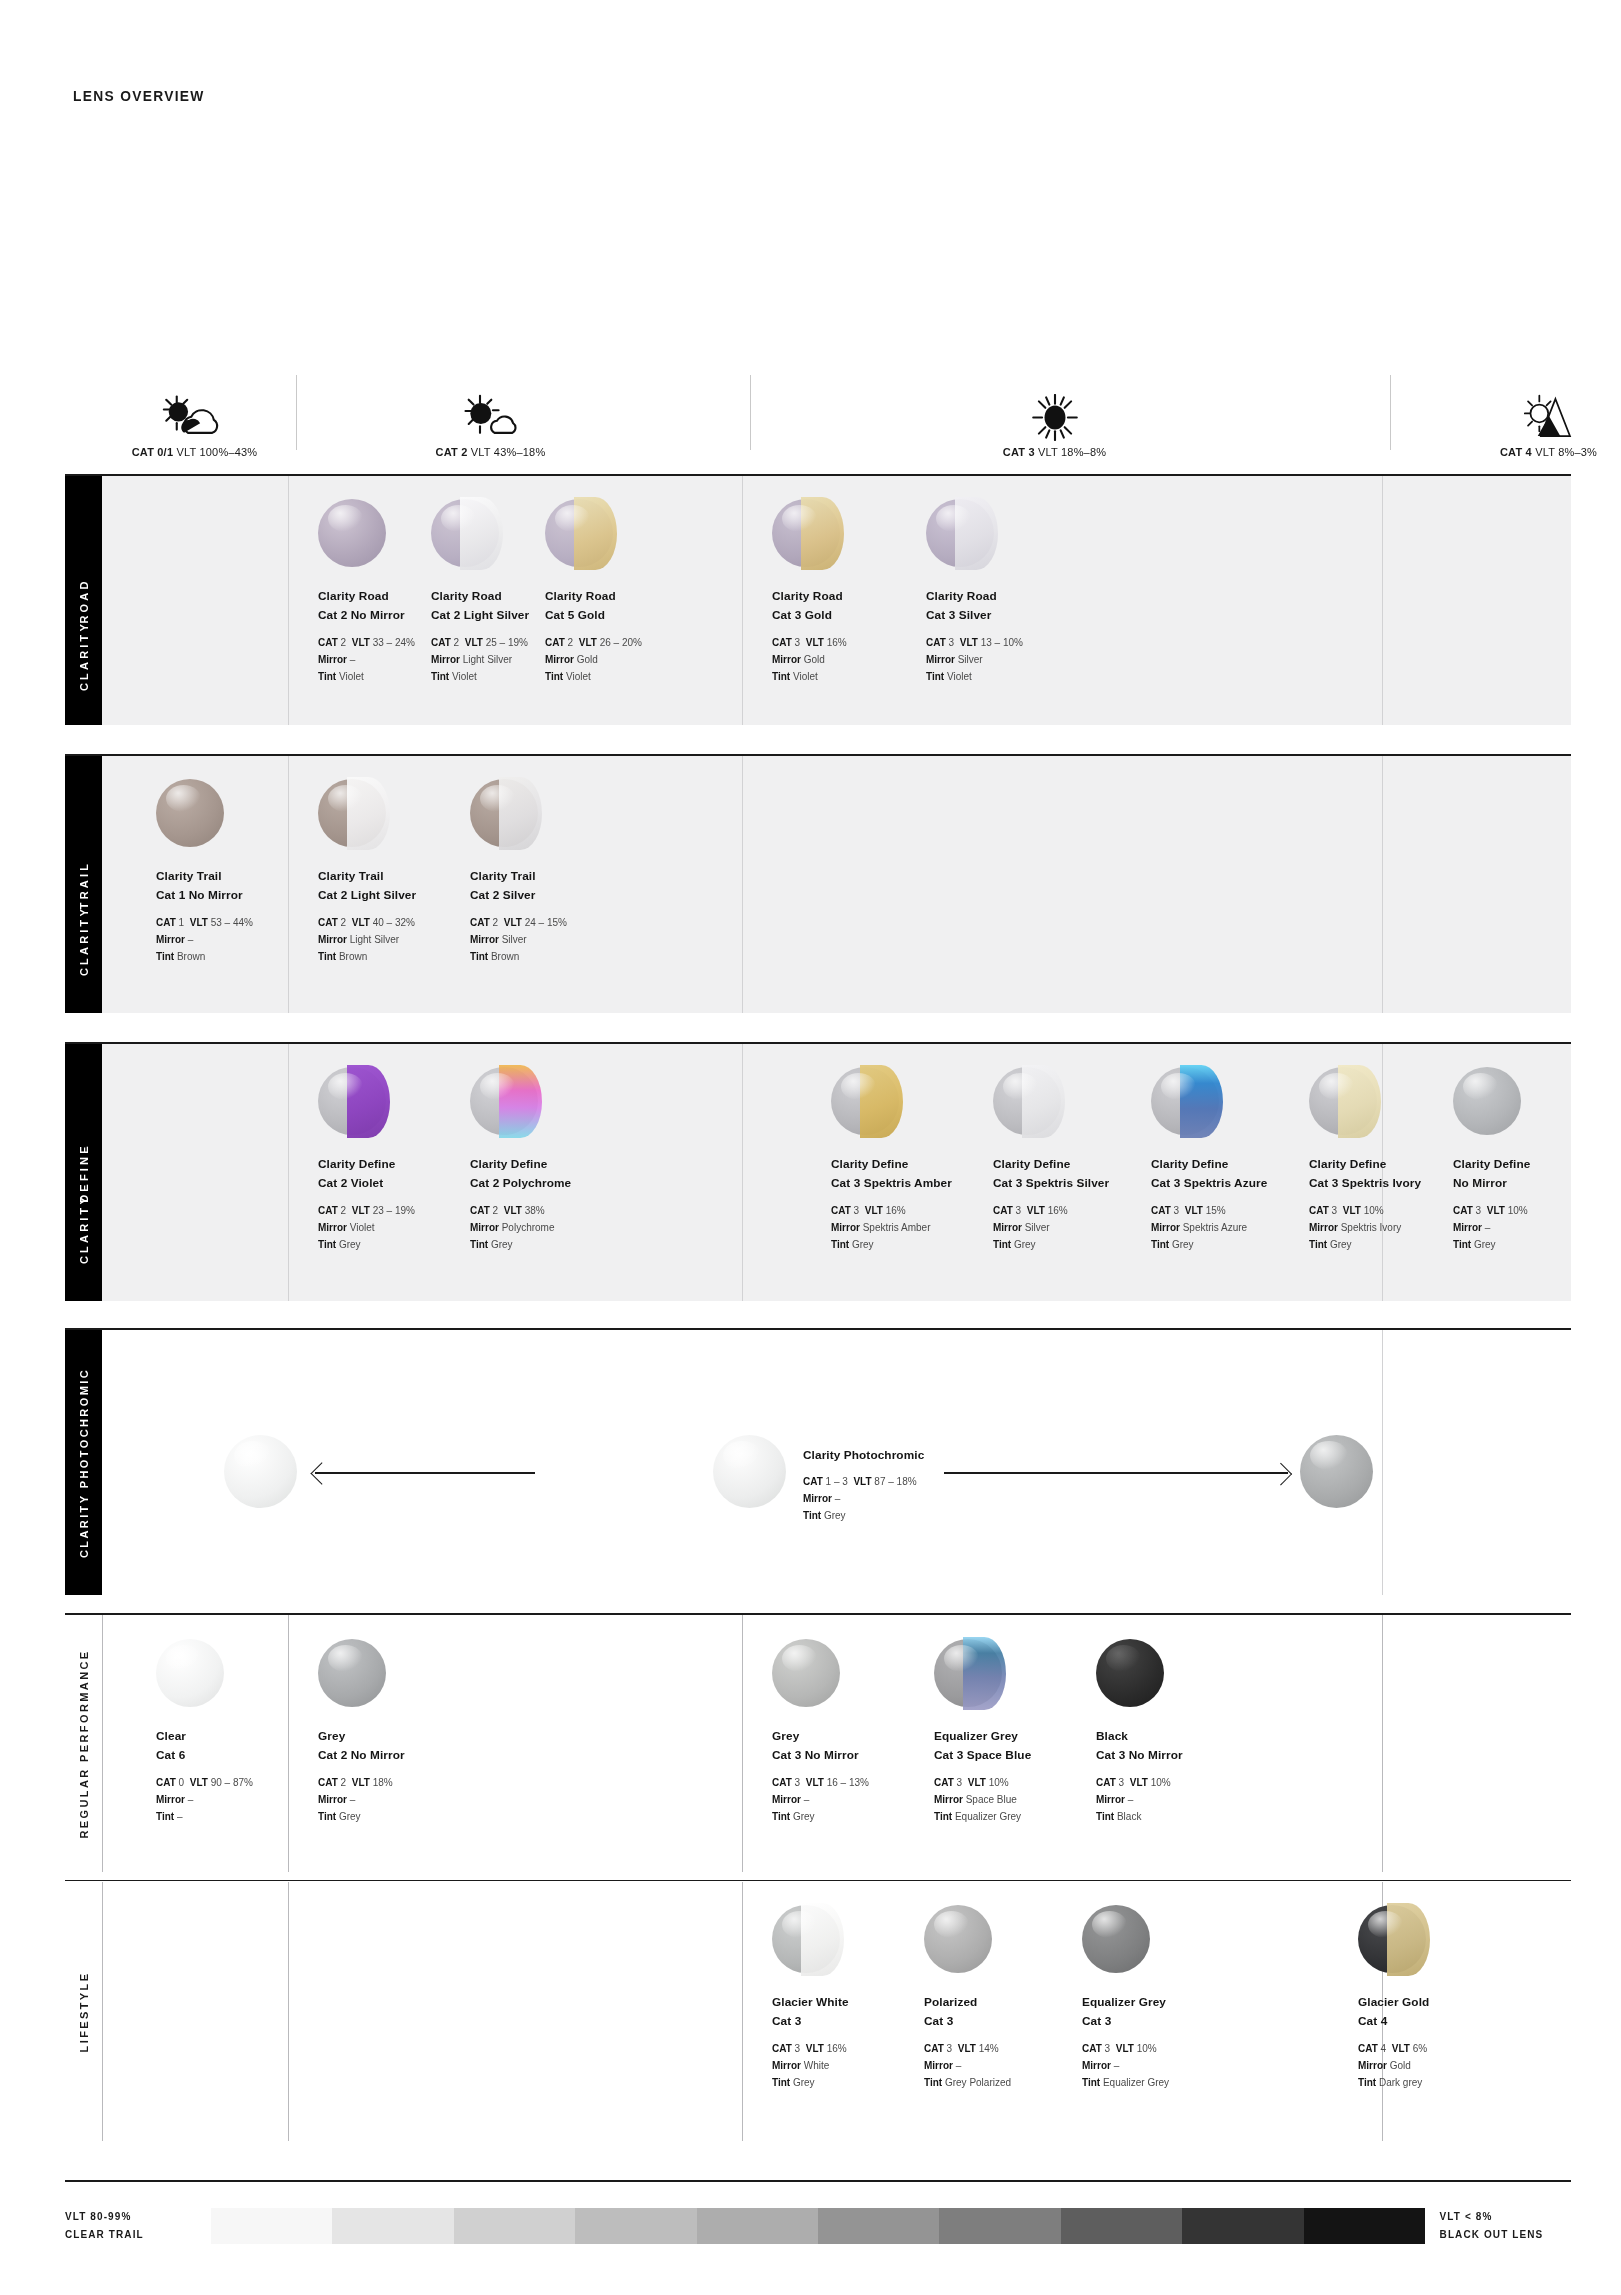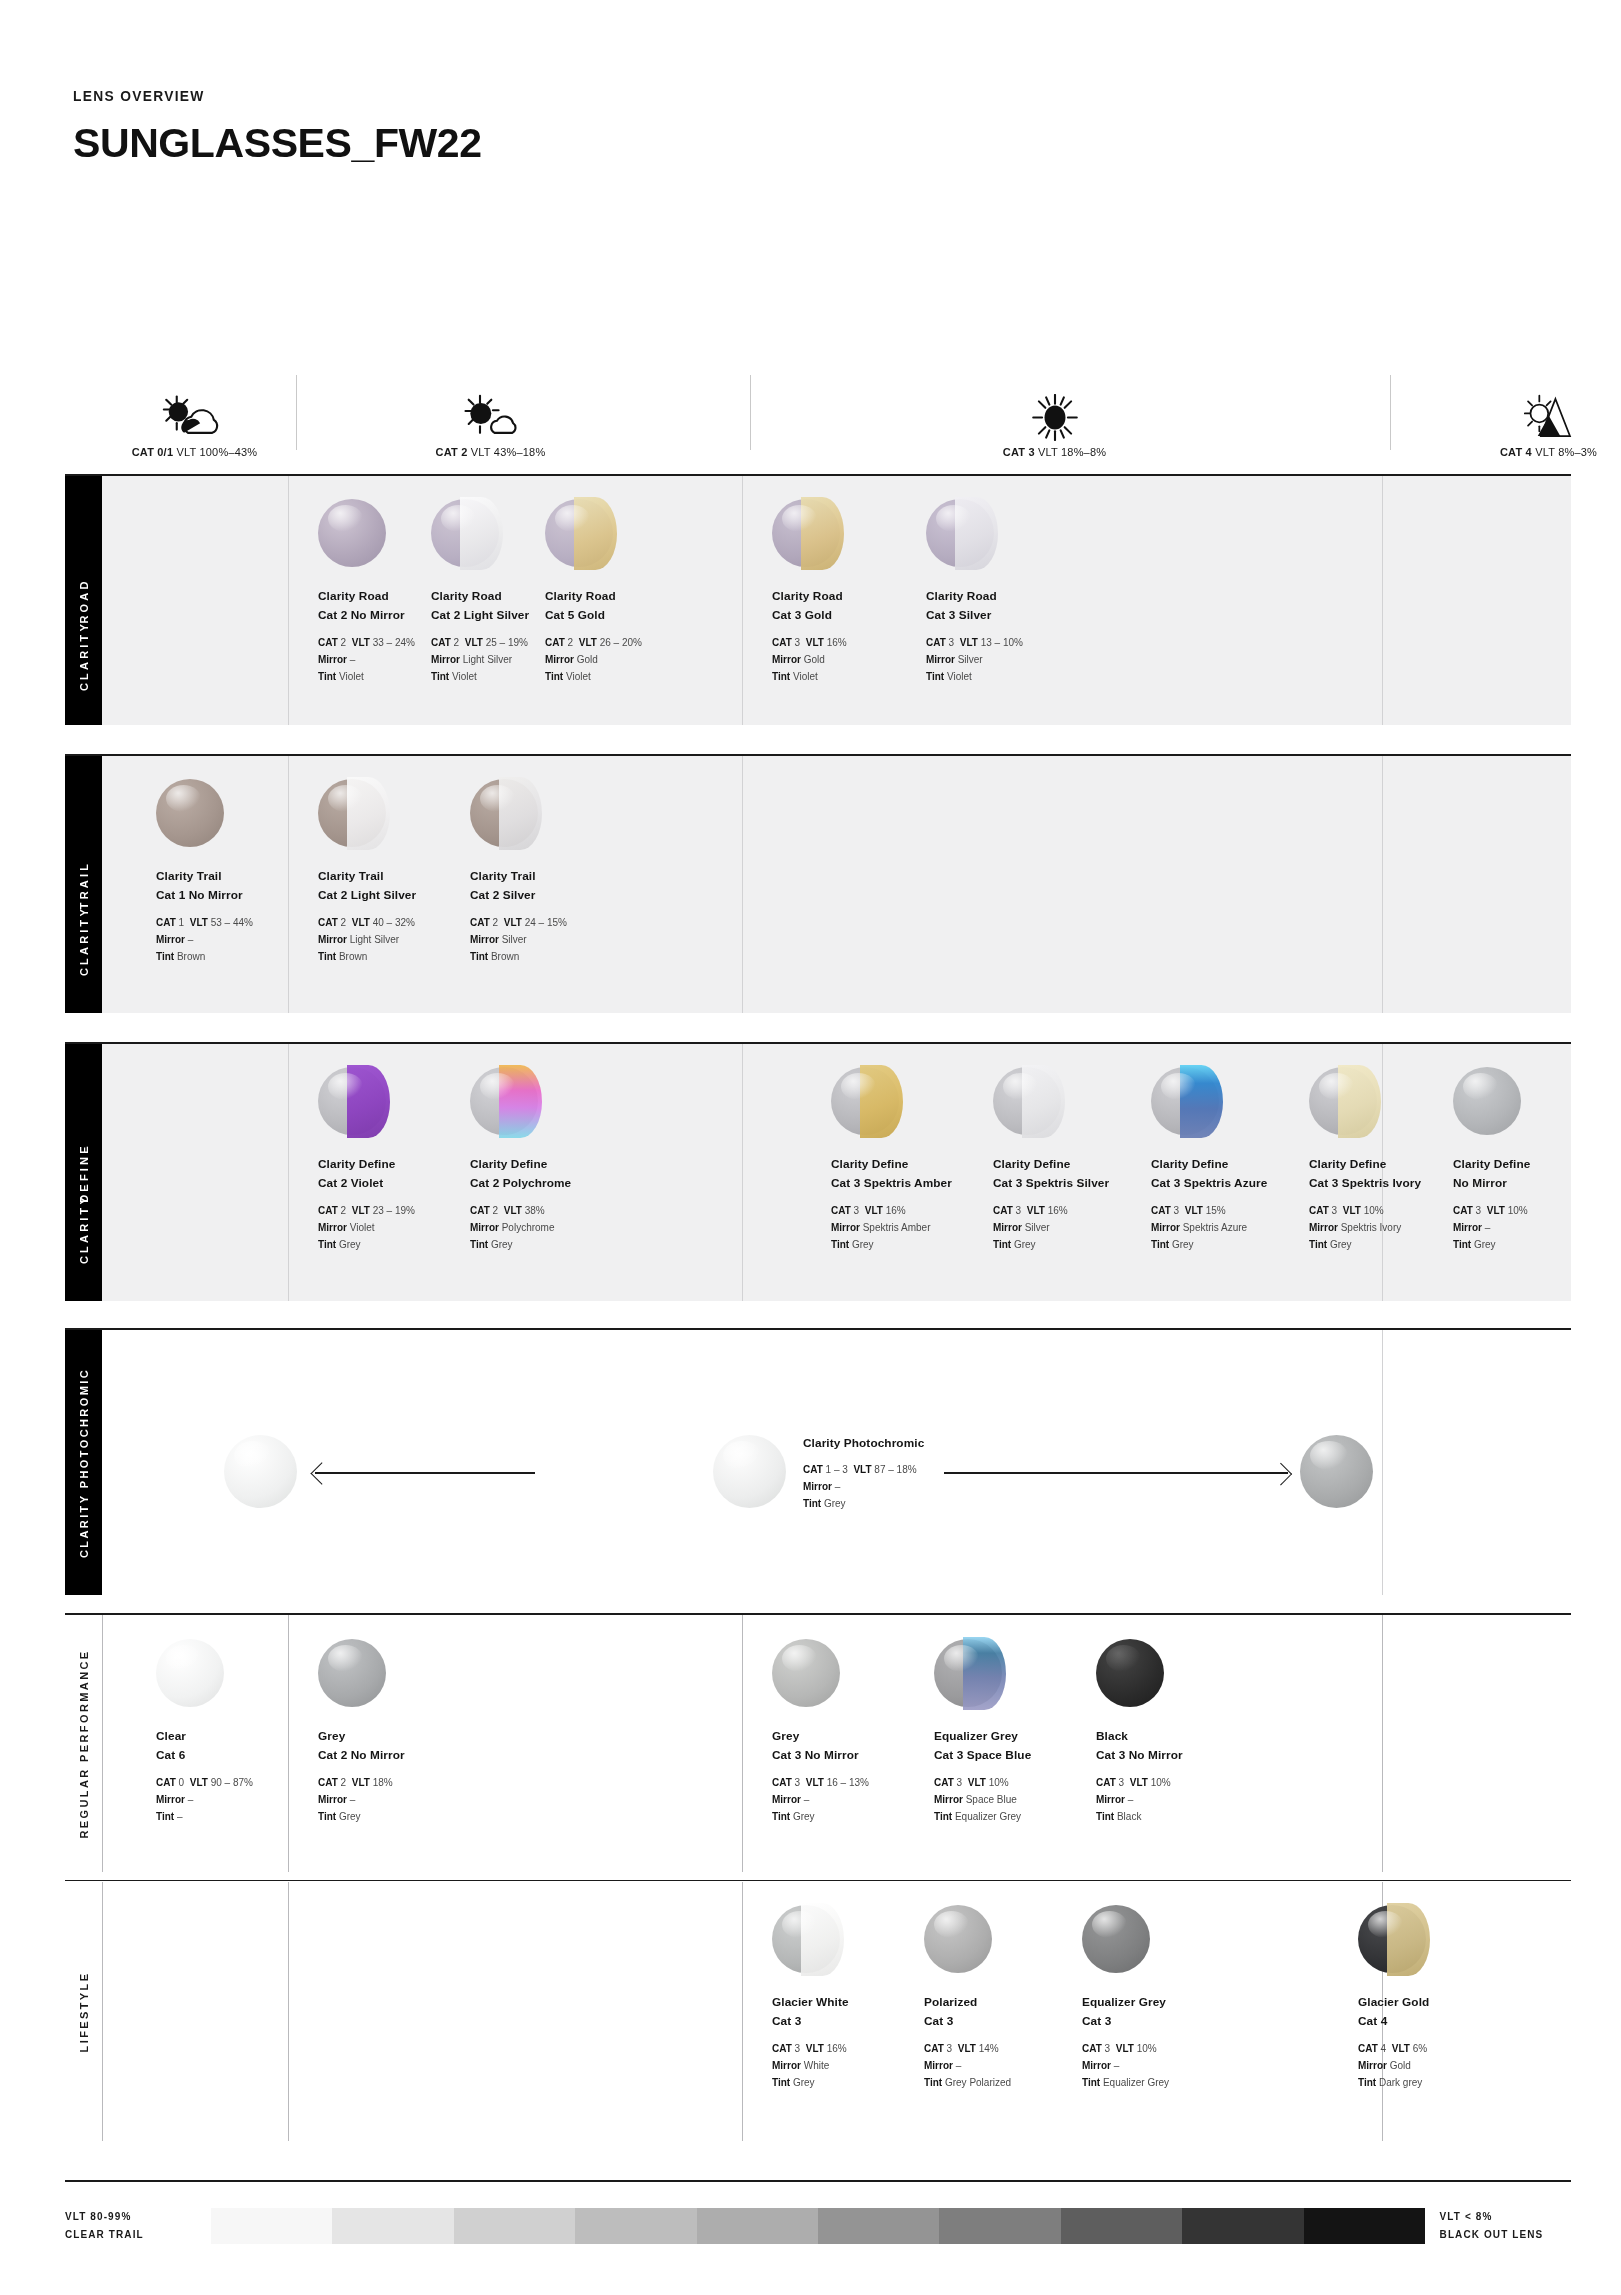--- a/index.html
+++ b/index.html
@@ -108,21 +108,20 @@
   
   svg.ico { display: block; }
 </style>
 </head>
 <body>
 
 <div class="page">
 
   <div class="hdr">
     <div class="hdr-kicker">LENS OVERVIEW</div>
-    <div class="hdr-title">SUNGLASSES_FW22</div>
   </div>
 
   <div class="cats">
     <div class="cat-sep" style="left:223px"></div>
     <div class="cat-sep" style="left:677px"></div>
     <div class="cat-sep" style="left:1317px"></div>
 
     <div class="cat" style="left:24px;width:195px">
       <div class="cat-icon">
         <svg class="ico" width="71" height="47" viewBox="0 0 88 58">
@@ -517,21 +516,21 @@
       </div>
       <div class="arrow left" style="left:250px;top:142px;width:220px"></div>
 
       <div style="position:absolute;left:648px;top:105px;width:73px;height:73px">
         <div class="lens" style="width:73px;height:73px">
           <div class="base" style="background:radial-gradient(circle at 36% 28%, #fdfdfd, #eceded 60%, #d8dad9 100%)"></div>
             <div class="gloss"></div>
           </div>
       </div>
 
-      <div style="position:absolute;left:738px;top:104px;width:267px">
+      <div style="position:absolute;left:738px;top:116px;width:267px">
         <div class="c-name" style="font-size:11.8px">Clarity Photochromic</div>
         <div class="c-specs" style="margin-top:9.7px">
           <div><b>CAT</b> <span>1 – 3</span>&nbsp; <b>VLT</b> <span>87 – 18%</span></div>
           <div><b>Mirror</b> <span>–</span></div>
           <div><b>Tint</b> <span>Grey</span></div>
         </div>
       </div>
 
       <div class="arrow right" style="left:879px;top:142px;width:344px"></div>
 

